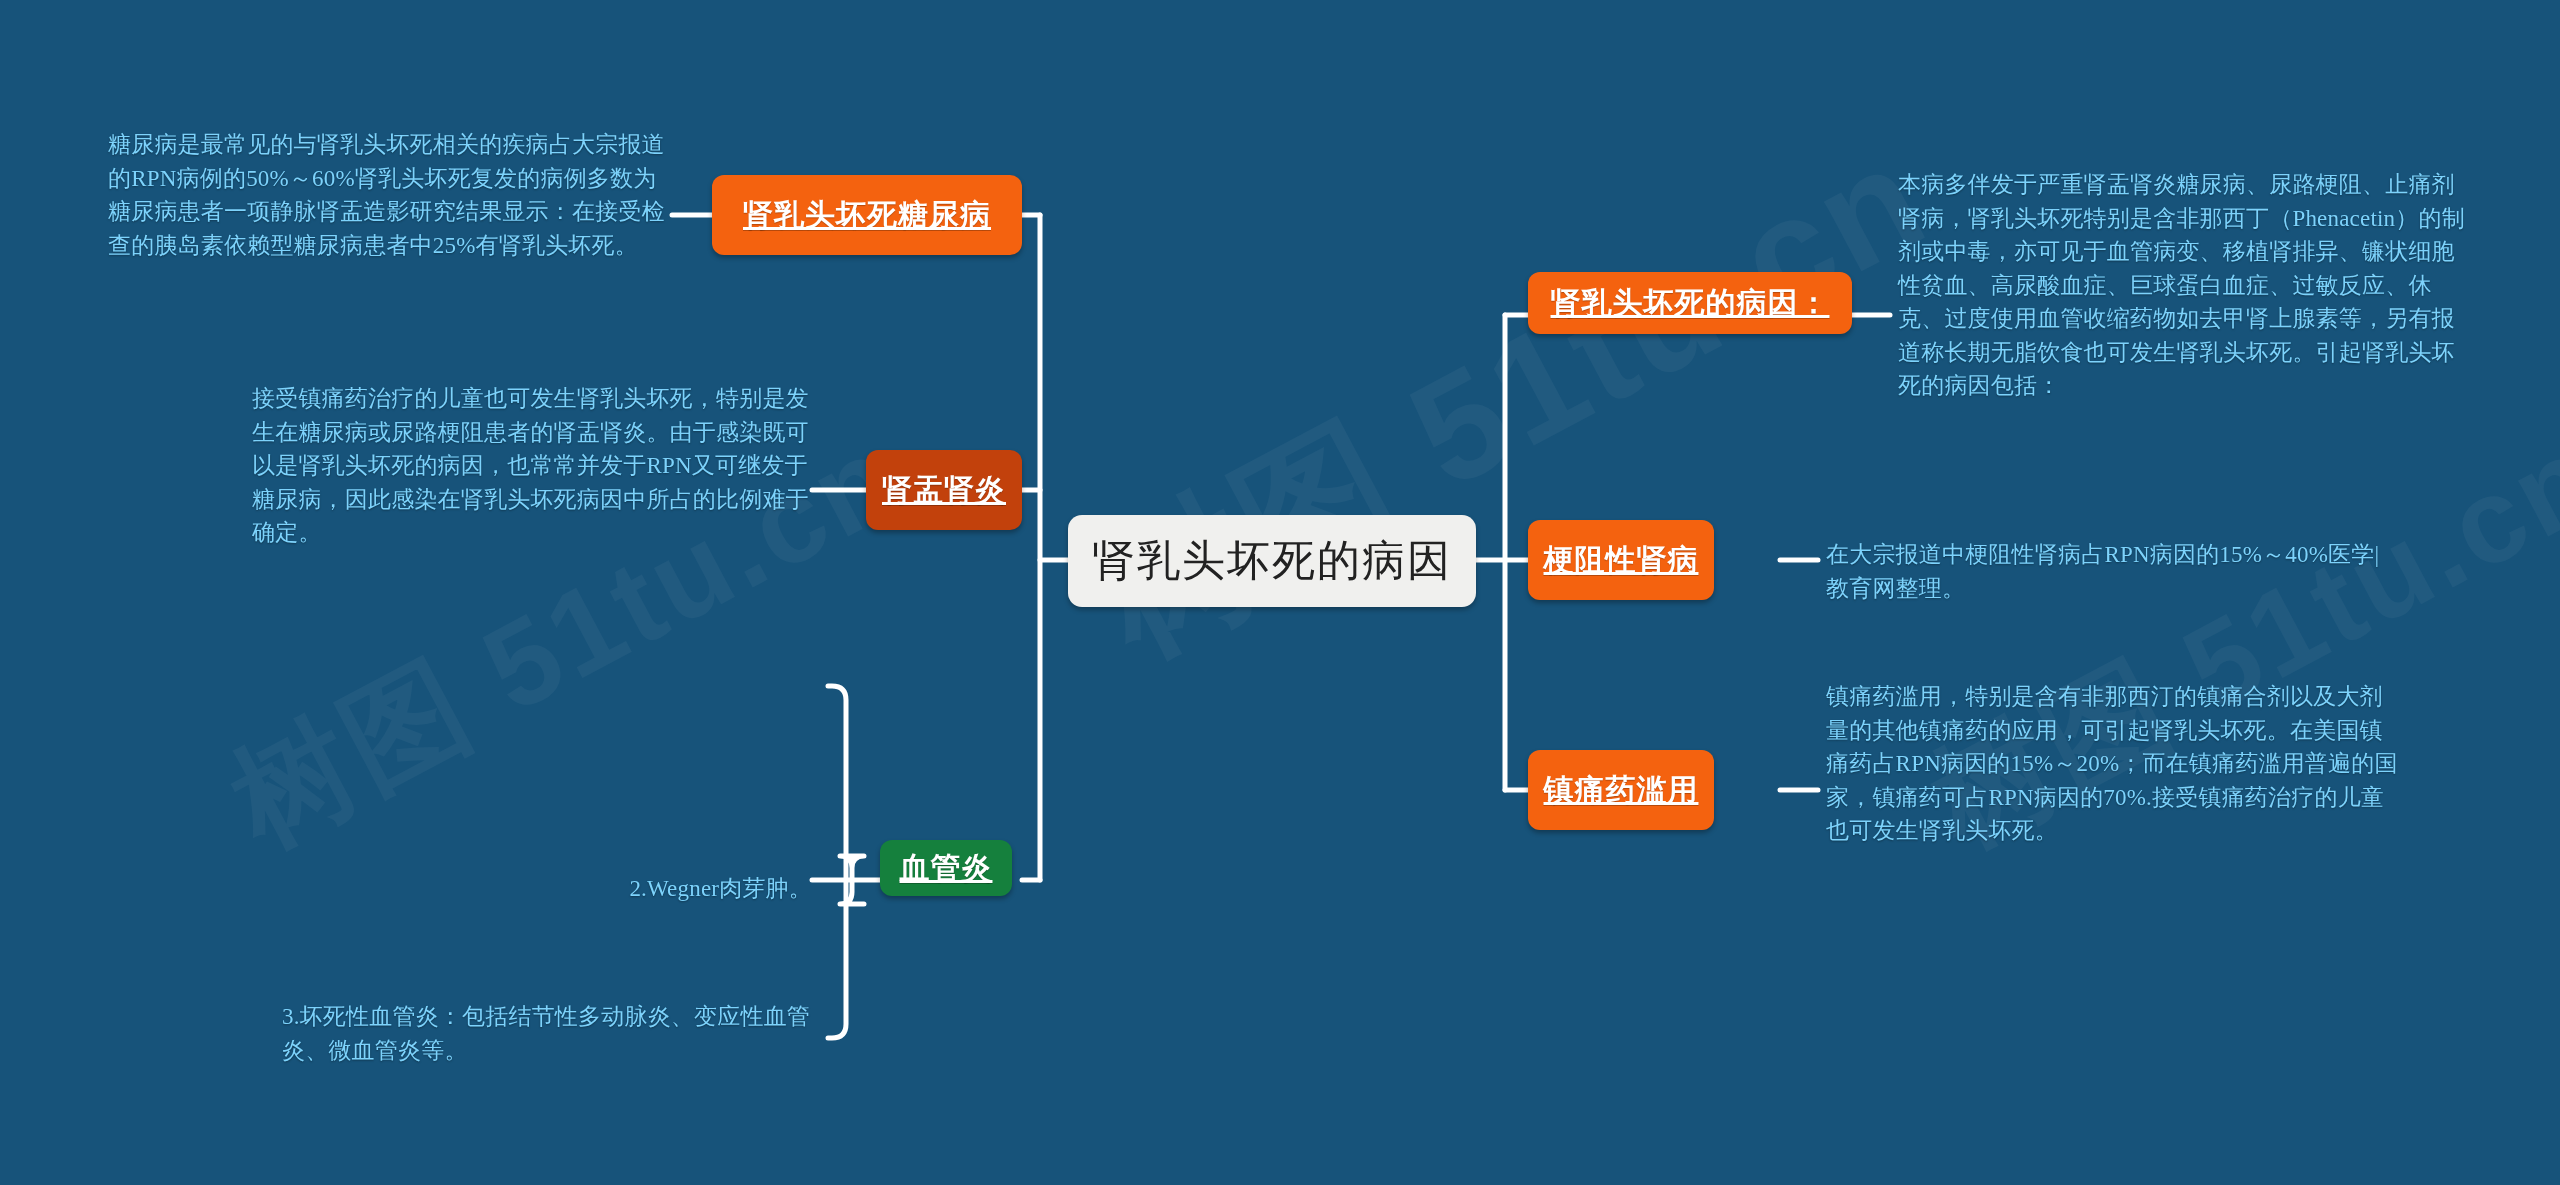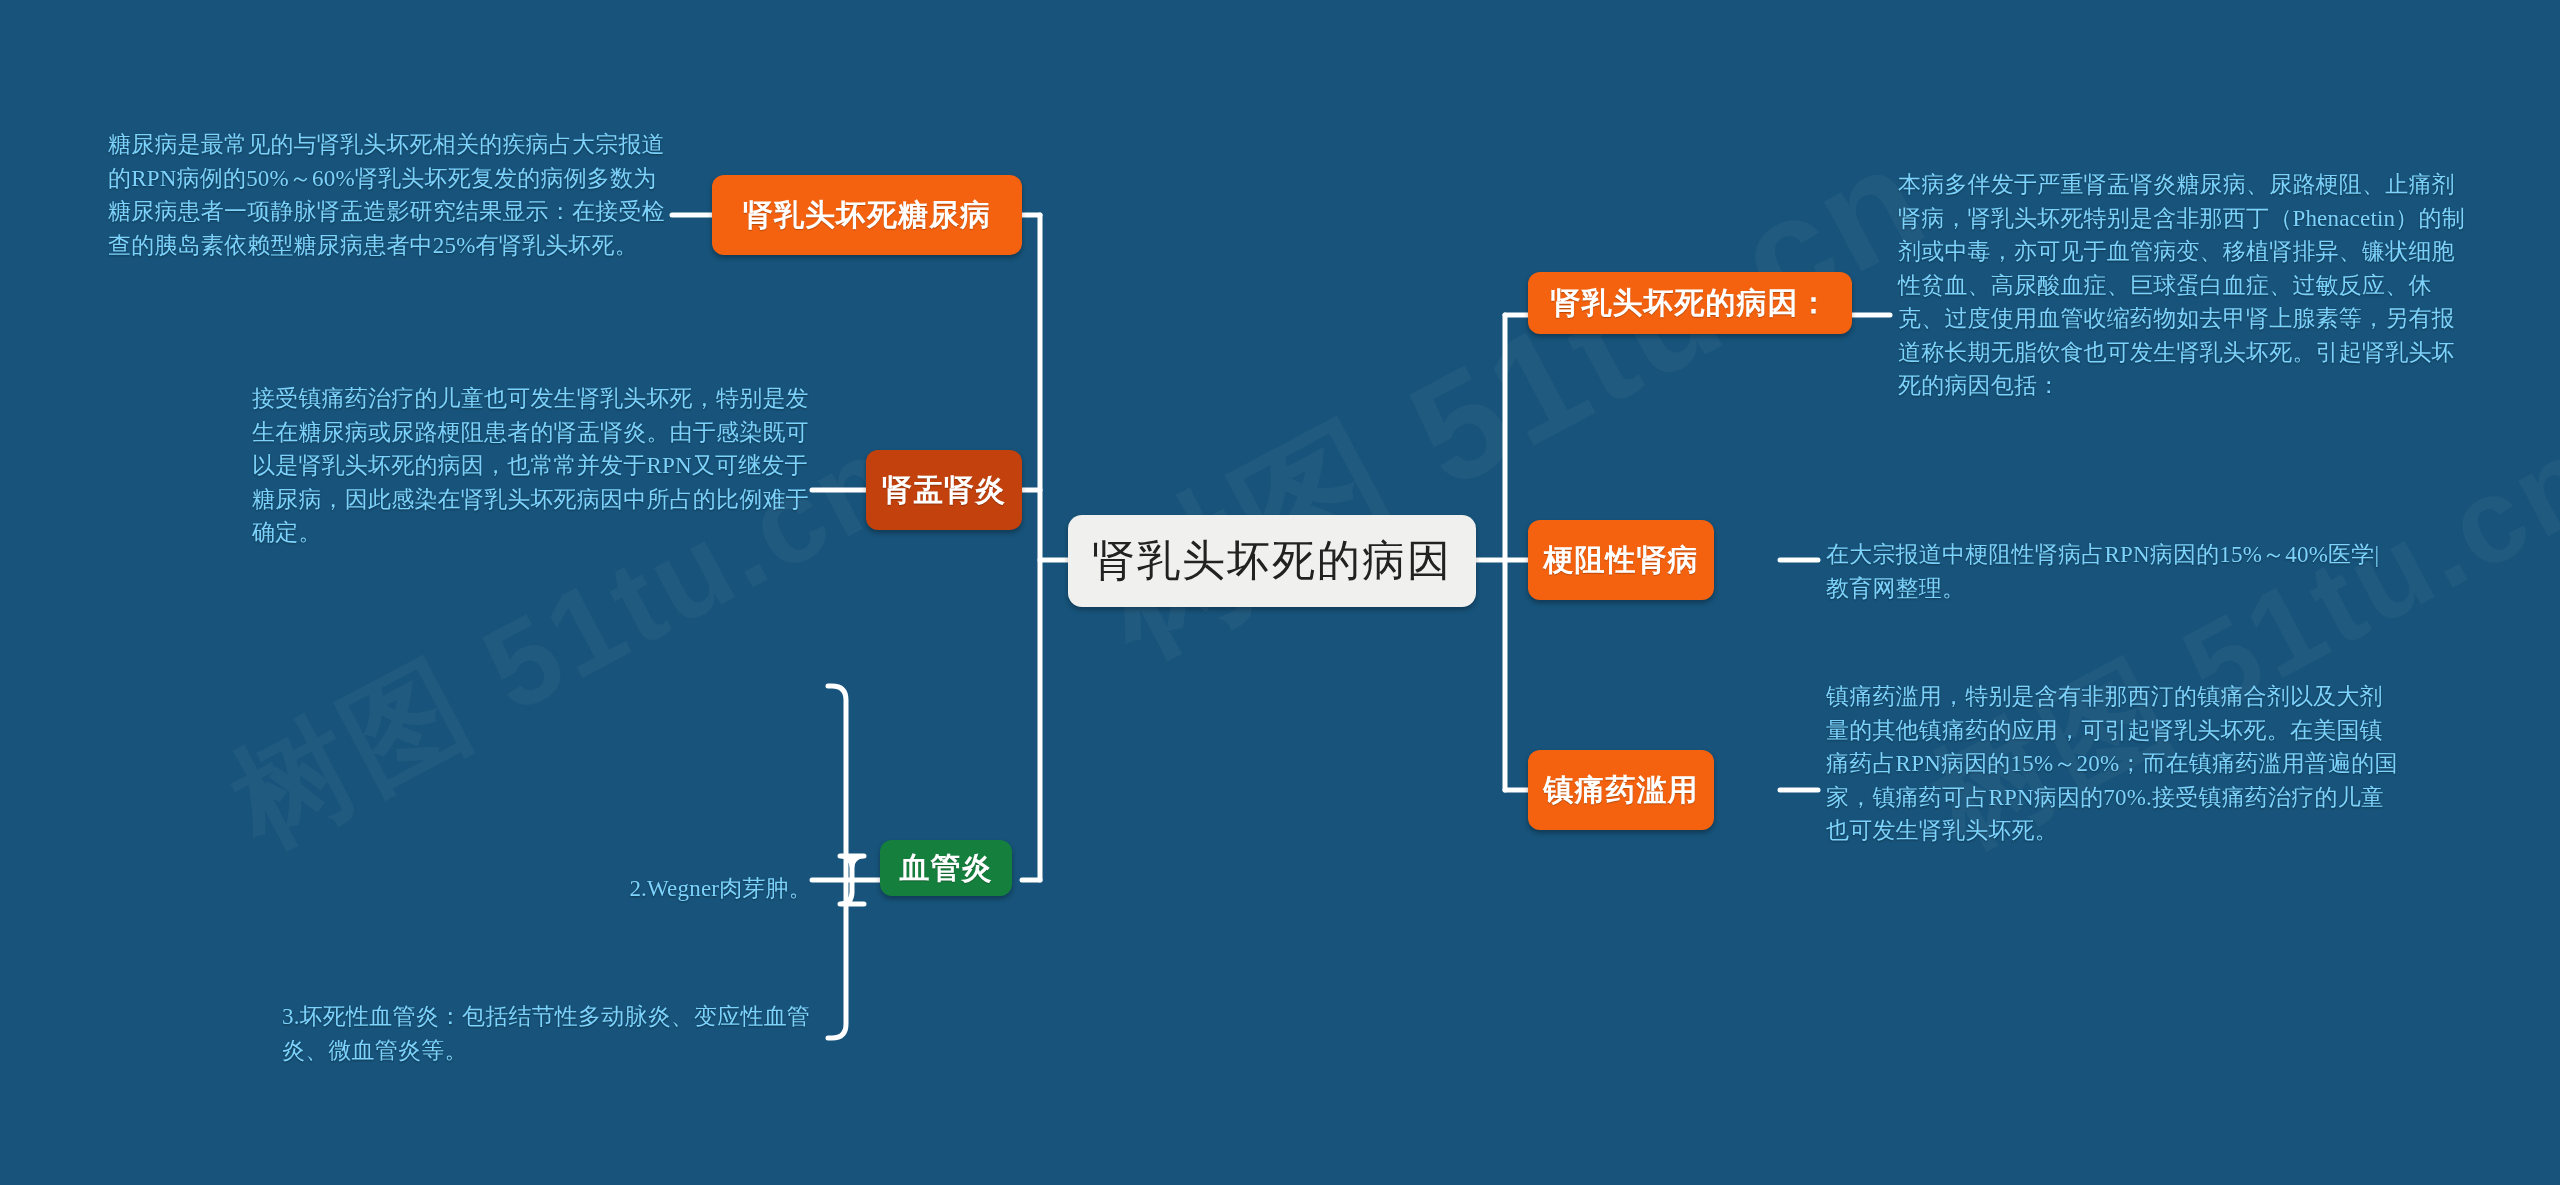--- a/index.html
+++ b/index.html
@@ -61,20 +61,21 @@
   .node-branch {
     background: #f4620f;
     border-radius: 12px;
     color: #ffffff;
     font-size: 30px;
     font-weight: bold;
     letter-spacing: 1px;
     box-shadow: 0 3px 5px rgba(0,0,0,0.30);
     padding: 12px 18px;
     text-shadow: 0 1px 1px rgba(0,0,0,0.25);
+    text-decoration: underline;
   }
 
   .leaf-text {
     position: absolute;
     box-sizing: border-box;
     color: #7dd3fc;
     font-size: 23px;
     line-height: 1.46;
     letter-spacing: 0.2px;
     text-shadow: 0 1px 2px rgba(0,0,0,0.35);

